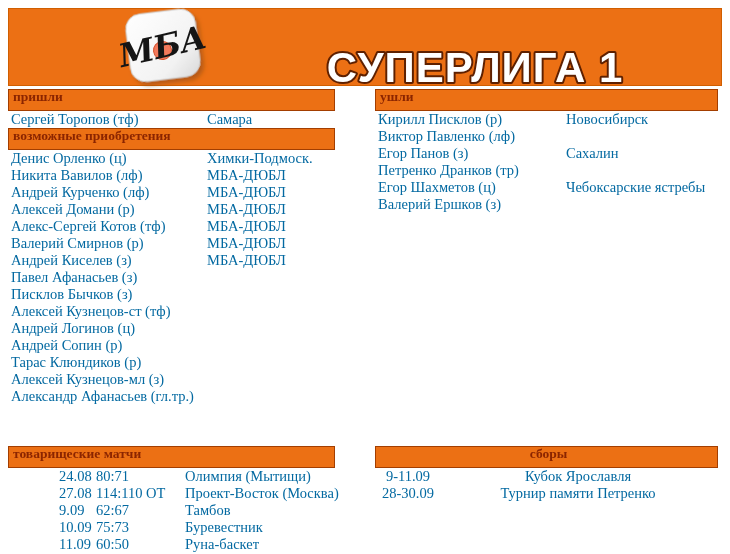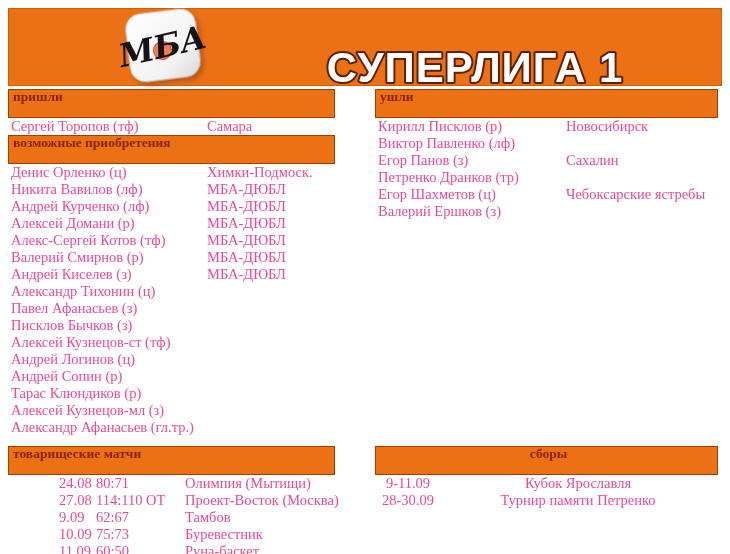--- a/index.html
+++ b/index.html
@@ -15,26 +15,26 @@
 
   .title-svg { position:absolute; left:322px; top:40px; }
 
   
   .col { position:absolute; }
   #left-top   { left:8px;   top:89px;  width:327px; }
   #right-top  { left:375px; top:89px;  width:343px; }
   #left-bot   { left:8px;   top:446px; width:327px; }
   #right-bot  { left:375px; top:446px; width:343px;text-align:center; }
 
-  .bar { height:29px; background:#EC7014; border:1px solid #A33E00;
+  .bar { height:22px; background:#EC7014; border:1px solid #A33E00;
          font-weight:bold; font-size:13.5px; line-height:14px; color:#8B2500;
          padding:0 0 0 4px; white-space:nowrap; }
 
   .row { display:flex; height:17px; line-height:17px; font-size:14.5px;
-         color:#ec4899; padding-left:3px; white-space:nowrap;font-family:Liberation Serif, serif; }
+         color:#0369a1; padding-left:3px; white-space:nowrap;font-family:Liberation Serif, serif; }
 
   .transfers .c1 { width:196px; flex:none; }
   .departed  .c1 { width:188px; flex:none; }
   .friendlies .d { width:37px;  flex:none;margin-left:48px; }
   .friendlies .s { width:89px;  flex:none; }
   .camps .d      { width:60px;  flex:none; }
   .c2, .opp, .ev { flex:1; }
 </style>
 </head>
 <body>
@@ -106,23 +106,20 @@
         <span class="c2">МБА-ДЮБЛ</span>
       </div>
       <div class="row">
         <span class="c1">Андрей Киселев (з)</span>
         <span class="c2">МБА-ДЮБЛ</span>
       </div>
     </div>
 
     <div>
       <div class="row">
-        <span>Александр Тихонин (ц)</span>
-        </div>
-      <div class="row">
         <span>Павел Афанасьев (з)</span>
         </div>
       <div class="row">
         <span>Писклов Бычков (з)</span>
         </div>
       <div class="row">
         <span>Алексей Кузнецов-ст (тф)</span>
         </div>
       <div class="row">
         <span>Андрей Логинов (ц)</span>

